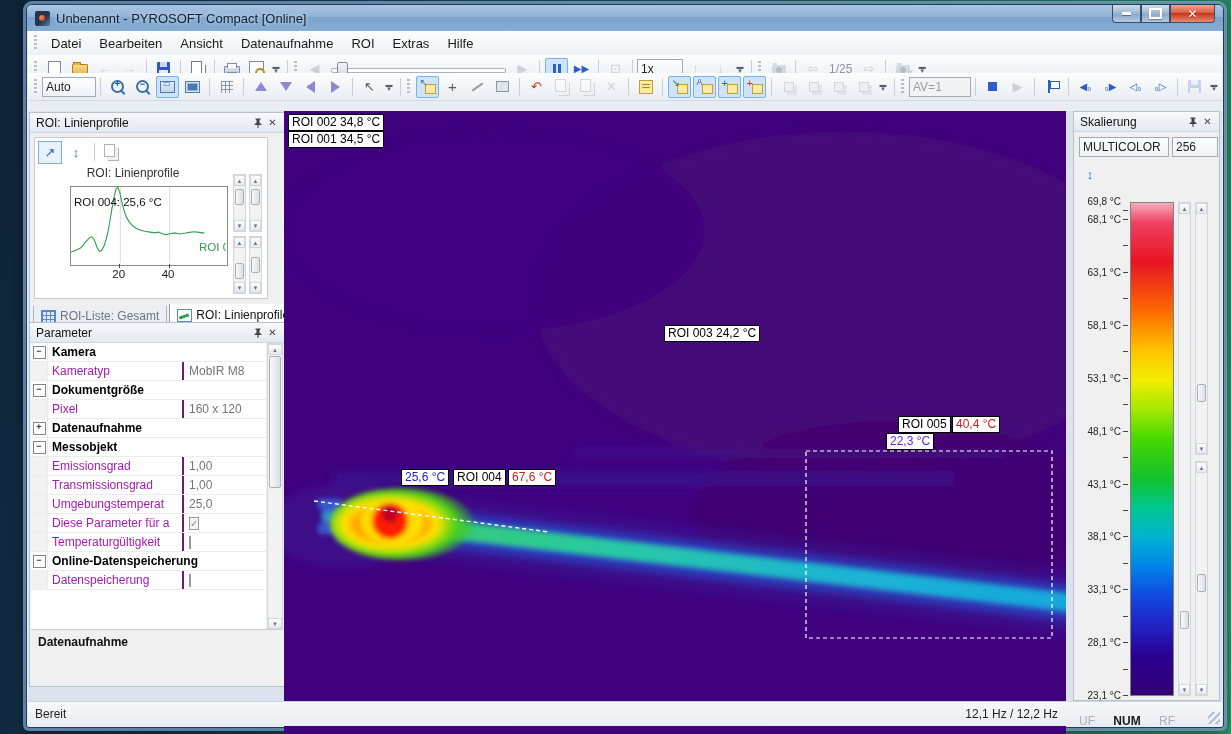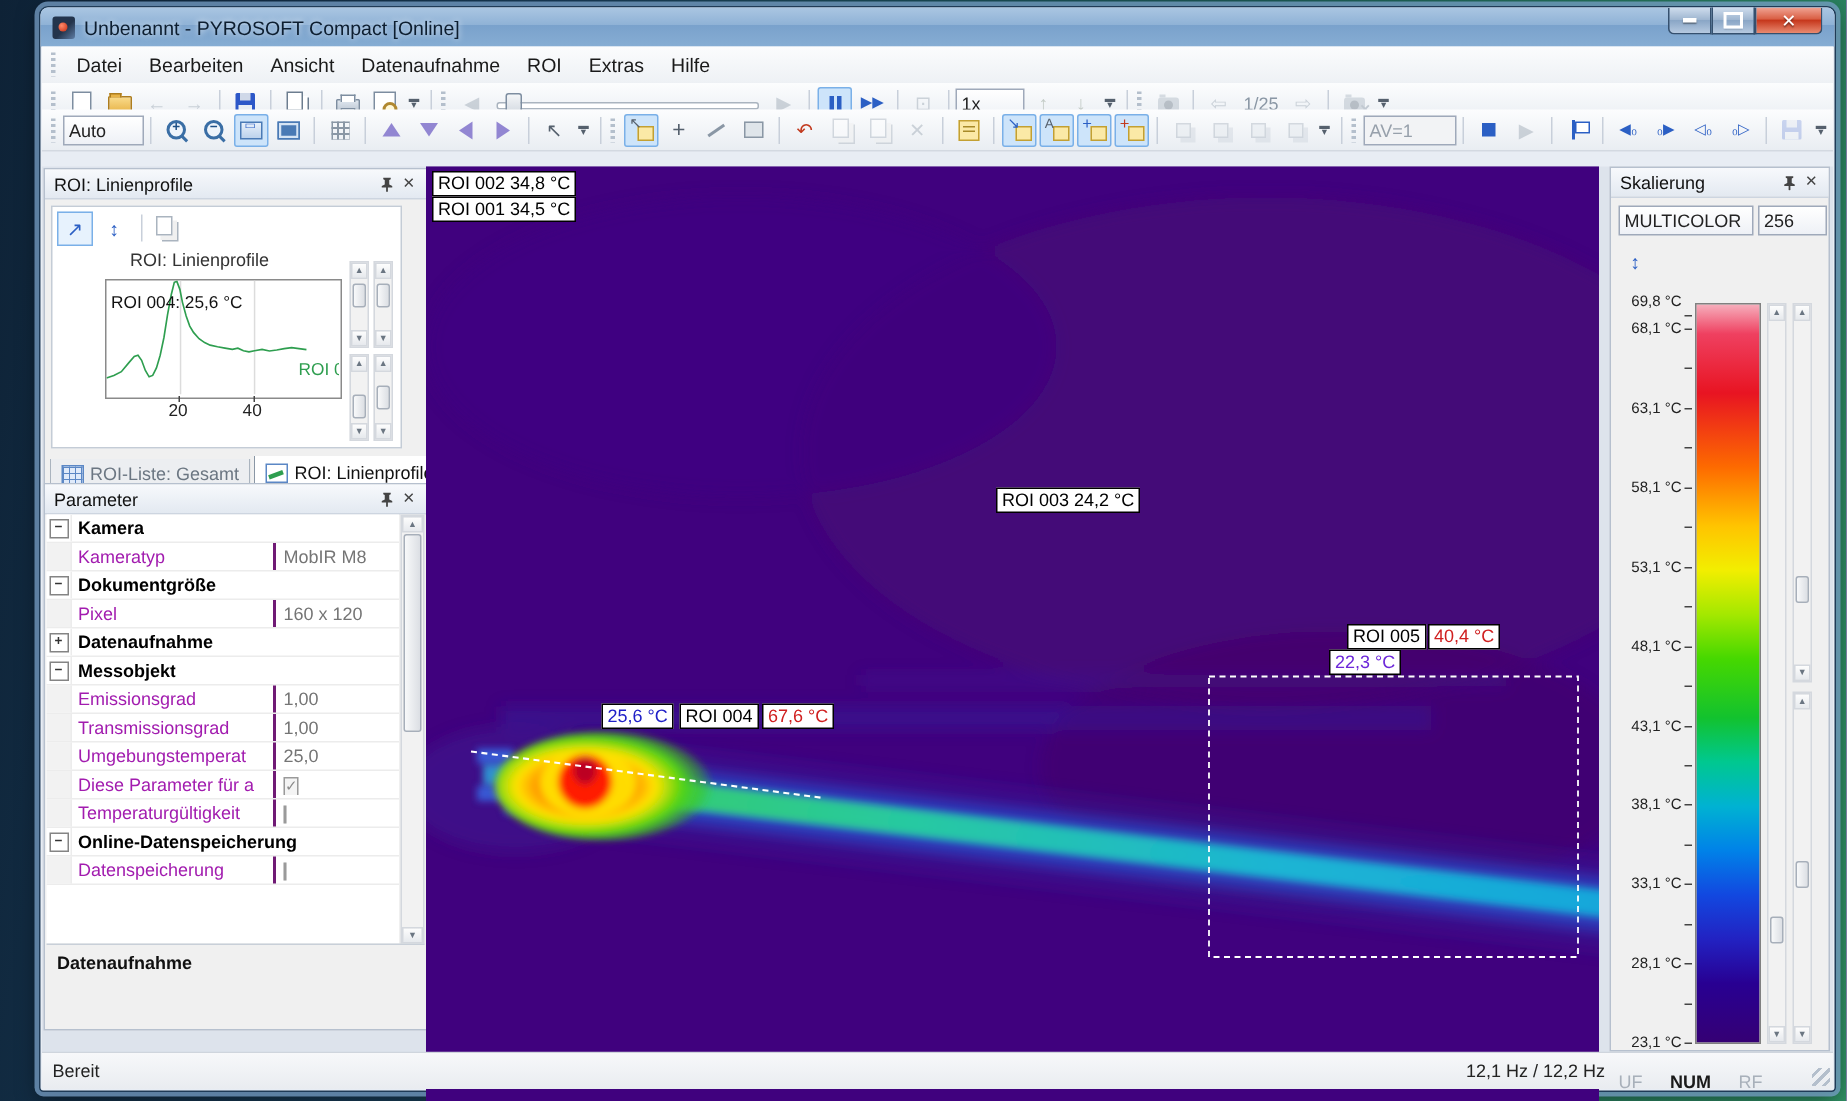--- a/index.html
+++ b/index.html
@@ -160,21 +160,21 @@
   .sc-ico{position:absolute;left:6px;top:52px;width:20px;height:20px;display:flex;align-items:center;justify-content:center;}
   .colorbar{position:absolute;left:56px;top:90px;width:44px;height:494px;border:1px solid #808080;box-sizing:border-box;}
   .sticks{position:absolute;left:0;top:90px;width:54px;height:494px;}
   .stick{position:absolute;right:0;display:flex;align-items:center;}
   .stick .lb{width:44px;text-align:right;font-size:10px;color:#222;white-space:nowrap;}
   .stick .dk{width:5px;height:1px;background:#444;margin-left:2px;}
   
   .statusbar{position:absolute;left:1px;right:1px;bottom:1px;height:24px;border-top:1px solid #cfd5dd;
     background:linear-gradient(180deg,#f7f8fa,#e9ecf0);display:flex;align-items:center;border-radius:0 0 2px 2px;}
   .sb-left{padding-left:7px;color:#222;}
-  .sb-rate{position:absolute;right:152px;color:#222;}
+  .sb-rate{position:absolute;right:164px;color:#222;}
   .sb-flag{position:absolute;width:34px;text-align:center;font-size:12px;}
   .sb-grip{position:absolute;right:2px;bottom:2px;width:12px;height:12px;
     background:repeating-linear-gradient(135deg,transparent 0 3px,#b4bfcc 3px 5px);}
 </style>
 </head>
 <body>
 
 <div class="stage">
  <div class="window">
 

